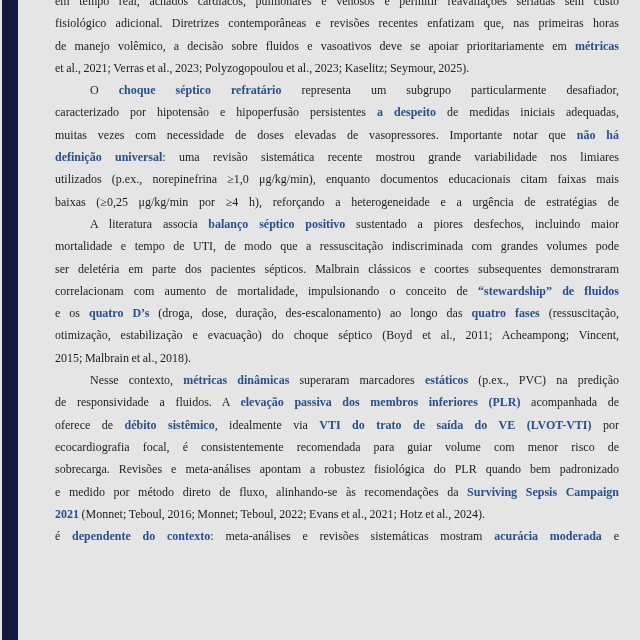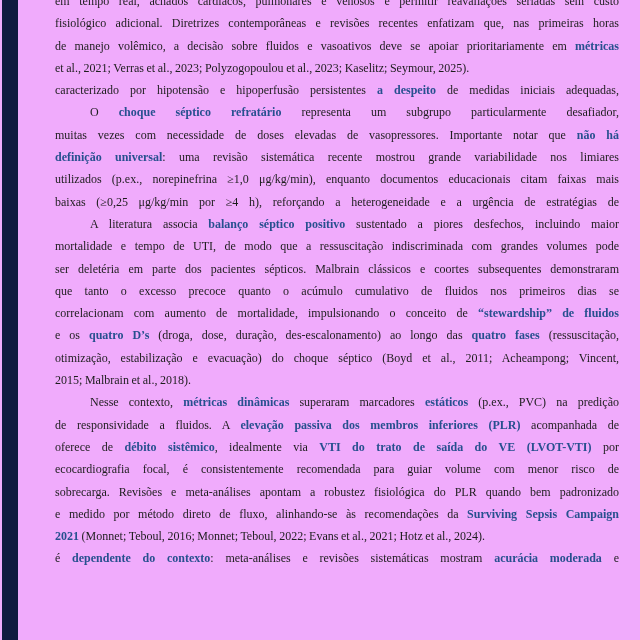--- a/index.html
+++ b/index.html
@@ -3,21 +3,21 @@
 <meta charset="utf-8">
 <style>
   html, body { margin: 0; padding: 0; }
   body {
     width: 640px; height: 640px;
     background: #ffffff;
     overflow: hidden;
     position: relative;
     font-family: "Liberation Serif", "DejaVu Serif", serif;
   }
-  .page { position: absolute; inset: 0; background: #f0abfc; overflow: hidden; }
+  .page { position: absolute; inset: 0; background: #e5e5e5; overflow: hidden; }
   .left-bar {
     position: absolute; left: 2px; top: 0;
     width: 16px; height: 640px;
     background: #101a3e;
   }
   .doc {
     position: absolute;
     left: 55px; top: -10px;
     width: 564px;
     color: #1d1d1d;
@@ -39,30 +39,29 @@
 </head>
 <body>
 
 <div class="page">
   <div class="left-bar"></div>
   <div class="doc">
       <div class="ln"><span class="tx">em tempo real, achados cardíacos, pulmonares e venosos e permitir reavaliações seriadas sem custo</span></div>
       <div class="ln"><span class="tx">fisiológico adicional. Diretrizes contemporâneas e revisões recentes enfatizam que, nas primeiras horas</span></div>
       <div class="ln"><span class="tx">de manejo volêmico, a decisão sobre fluidos e vasoativos deve se apoiar prioritariamente em </span><span class="hl">métricas</span></div>
       <div class="ln last"><span class="tx">et al., 2021; Verras et al., 2023; Polyzogopoulou et al., 2023; Kaselitz; Seymour, 2025).</span></div>
+      <div class="ln ind"><span class="tx">O </span><span class="hl">choque séptico refratário</span><span class="tx"> representa um subgrupo particularmente desafiador,</span></div>
       <div class="ln"><span class="tx">caracterizado por hipotensão e hipoperfusão persistentes </span><span class="hl">a despeito</span><span class="tx"> de medidas iniciais adequadas,</span></div>
-      <div class="ln ind"><span class="tx">O </span><span class="hl">choque séptico refratário</span><span class="tx"> representa um subgrupo particularmente desafiador,</span></div>
       <div class="ln"><span class="tx">muitas vezes com necessidade de doses elevadas de vasopressores. Importante notar que </span><span class="hl">não há</span></div>
       <div class="ln"><span class="hl">definição universal</span><span class="tx">: uma revisão sistemática recente mostrou grande variabilidade nos limiares</span></div>
       <div class="ln"><span class="tx">utilizados (p.ex., norepinefrina ≥1,0 μg/kg/min), enquanto documentos educacionais citam faixas mais</span></div>
       <div class="ln"><span class="tx">baixas (≥0,25 μg/kg/min por ≥4 h), reforçando a heterogeneidade e a urgência de estratégias de</span></div>
       <div class="ln ind"><span class="tx">A literatura associa </span><span class="hl">balanço séptico positivo</span><span class="tx"> sustentado a piores desfechos, incluindo maior</span></div>
       <div class="ln"><span class="tx">mortalidade e tempo de UTI, de modo que a ressuscitação indiscriminada com grandes volumes pode</span></div>
       <div class="ln"><span class="tx">ser deletéria em parte dos pacientes sépticos. Malbrain clássicos e coortes subsequentes demonstraram</span></div>
-      <div class="ln"><span class="tx">que tanto o excesso precoce quanto o acúmulo cumulativo de fluidos nos primeiros dias se</span></div>
       <div class="ln"><span class="tx">correlacionam com aumento de mortalidade, impulsionando o conceito de </span><span class="hl">“stewardship” de fluidos</span></div>
       <div class="ln"><span class="tx">e os </span><span class="hl">quatro D’s</span><span class="tx"> (droga, dose, duração, des-escalonamento) ao longo das </span><span class="hl">quatro fases</span><span class="tx"> (ressuscitação,</span></div>
       <div class="ln"><span class="tx">otimização, estabilização e evacuação) do choque séptico (Boyd et al., 2011; Acheampong; Vincent,</span></div>
       <div class="ln last"><span class="tx">2015; Malbrain et al., 2018).</span></div>
       <div class="ln ind"><span class="tx">Nesse contexto, </span><span class="hl">métricas dinâmicas</span><span class="tx"> superaram marcadores </span><span class="hl">estáticos</span><span class="tx"> (p.ex., PVC) na predição</span></div>
       <div class="ln"><span class="tx">de responsividade a fluidos. A </span><span class="hl">elevação passiva dos membros inferiores (PLR)</span><span class="tx"> acompanhada de</span></div>
       <div class="ln"><span class="tx">oferece de </span><span class="hl">débito sistêmico</span><span class="tx">, idealmente via </span><span class="hl">VTI do trato de saída do VE (LVOT-VTI)</span><span class="tx"> por</span></div>
       <div class="ln"><span class="tx">ecocardiografia focal, é consistentemente recomendada para guiar volume com menor risco de</span></div>
       <div class="ln"><span class="tx">sobrecarga. Revisões e meta-análises apontam a robustez fisiológica do PLR quando bem padronizado</span></div>
       <div class="ln"><span class="tx">e medido por método direto de fluxo, alinhando-se às recomendações da </span><span class="hl">Surviving Sepsis Campaign</span></div>

